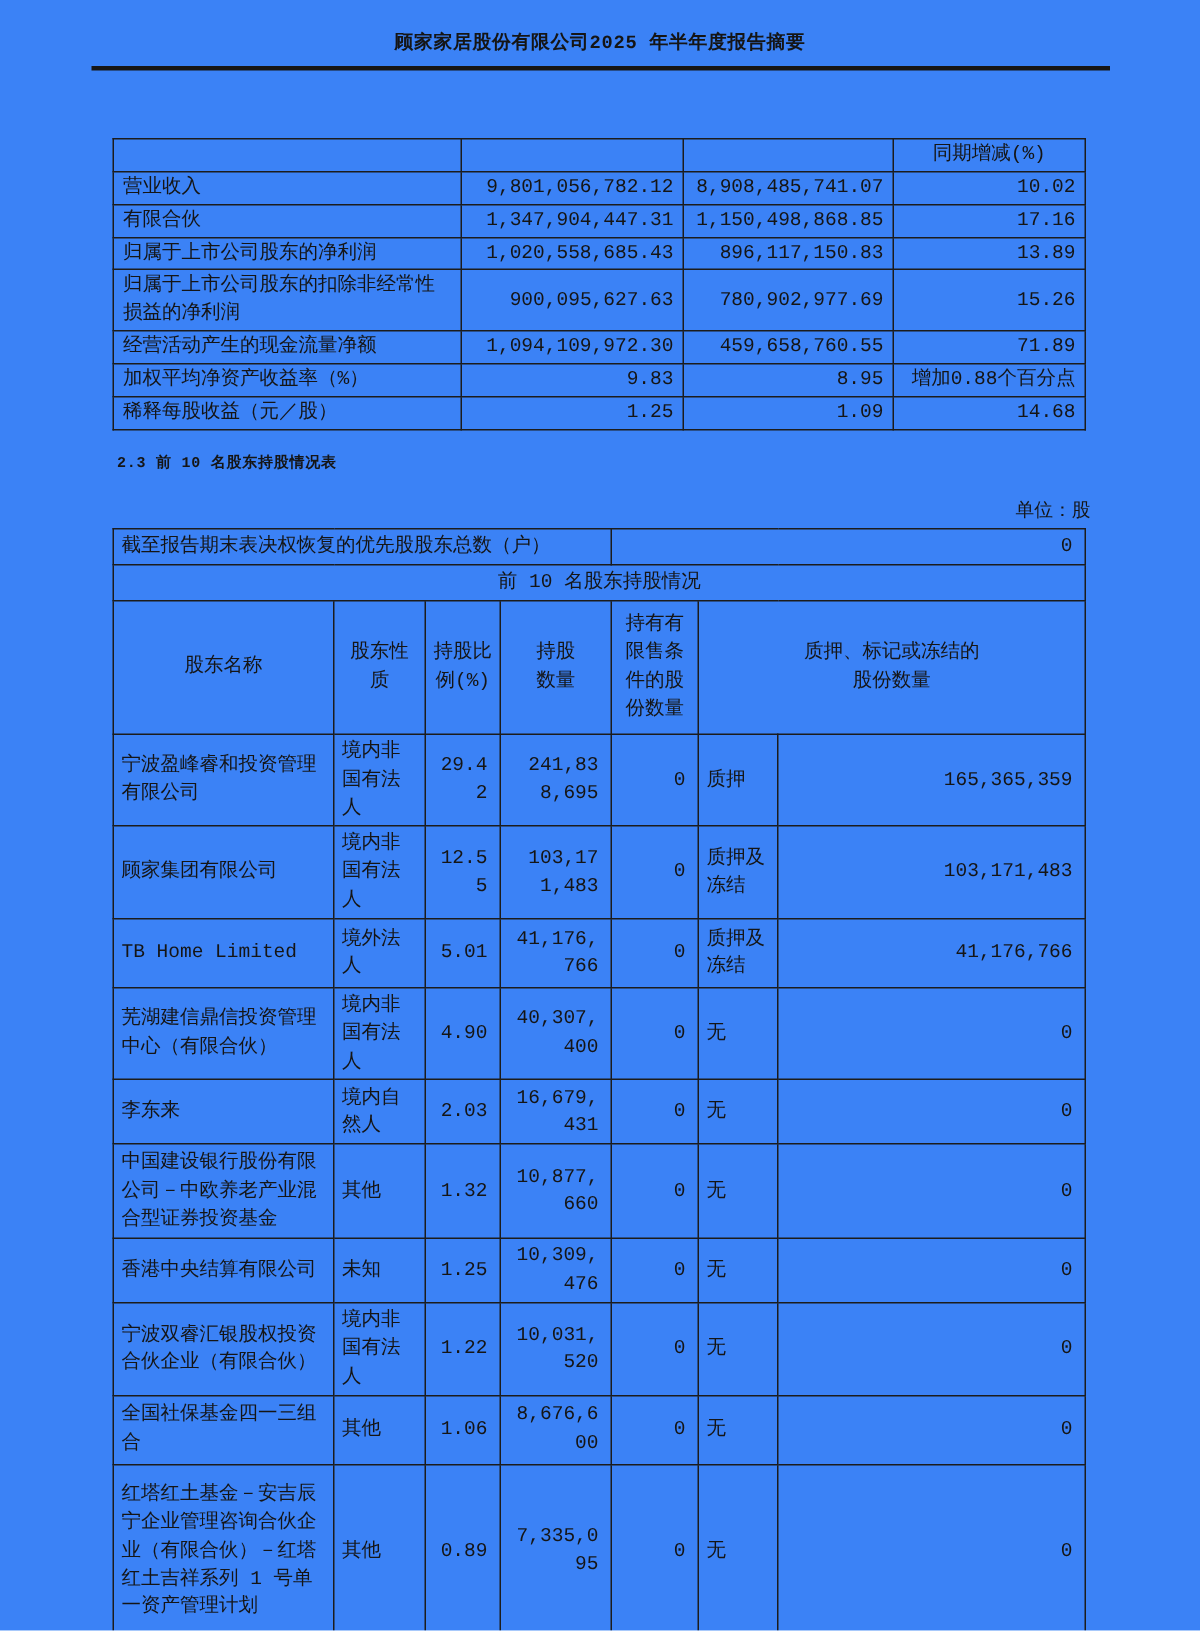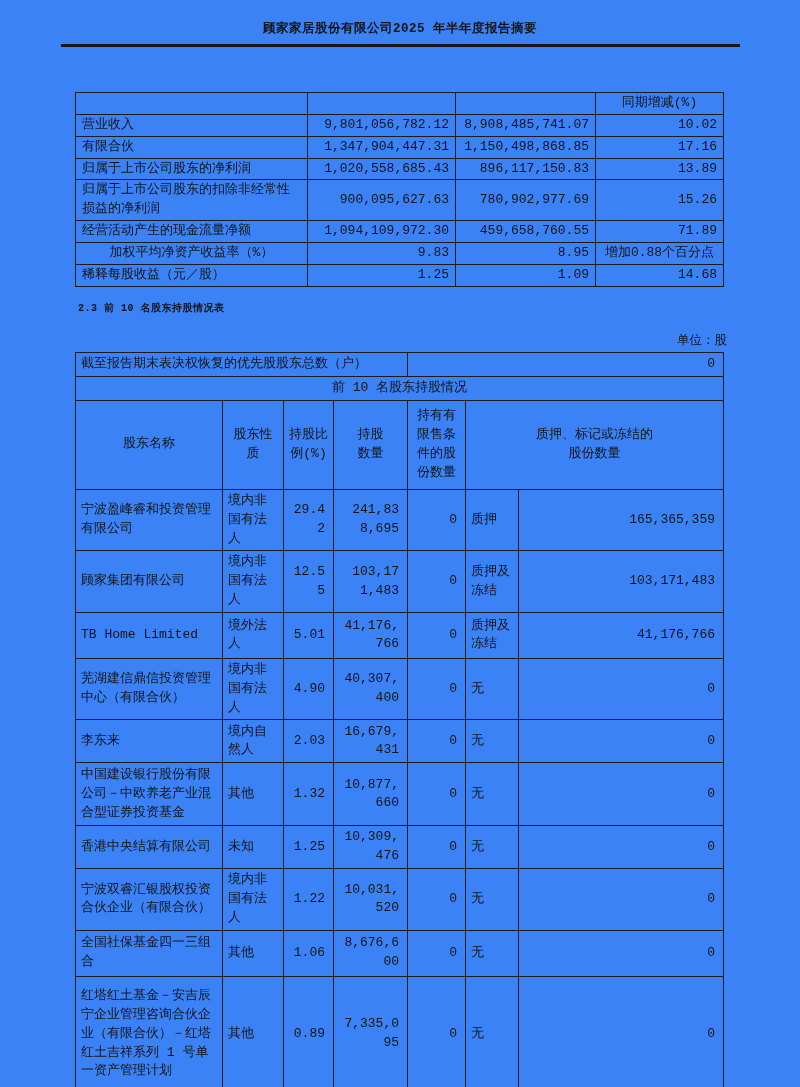--- a/index.html
+++ b/index.html
@@ -25,21 +25,21 @@
   }
   
   .t1 { left:75px; top:92px; width:648px; }
   .t1 td,.t1 th { padding:1px 6px; }
   
   .t2 { left:75px; top:352px; width:648px; }
   .t2 th { text-align:center; white-space:pre-line; }
   .lbl  { text-align:left;  }
   .num  { text-align:right; padding-right:8px; }
   .ctr  { text-align:center; }
-  .nowrap { white-space:nowrap;text-align:center; }
+  .nowrap { white-space:nowrap; }
   .section-title {
     position:absolute; top:301px; left:78px;
     font-size:10px; font-weight:bold; letter-spacing:.5px;
   }
   .unit-label {
     position:absolute; top:332px; right:73px; font-size:12.5px;
   }
 </style>
 </head>
 <body>

